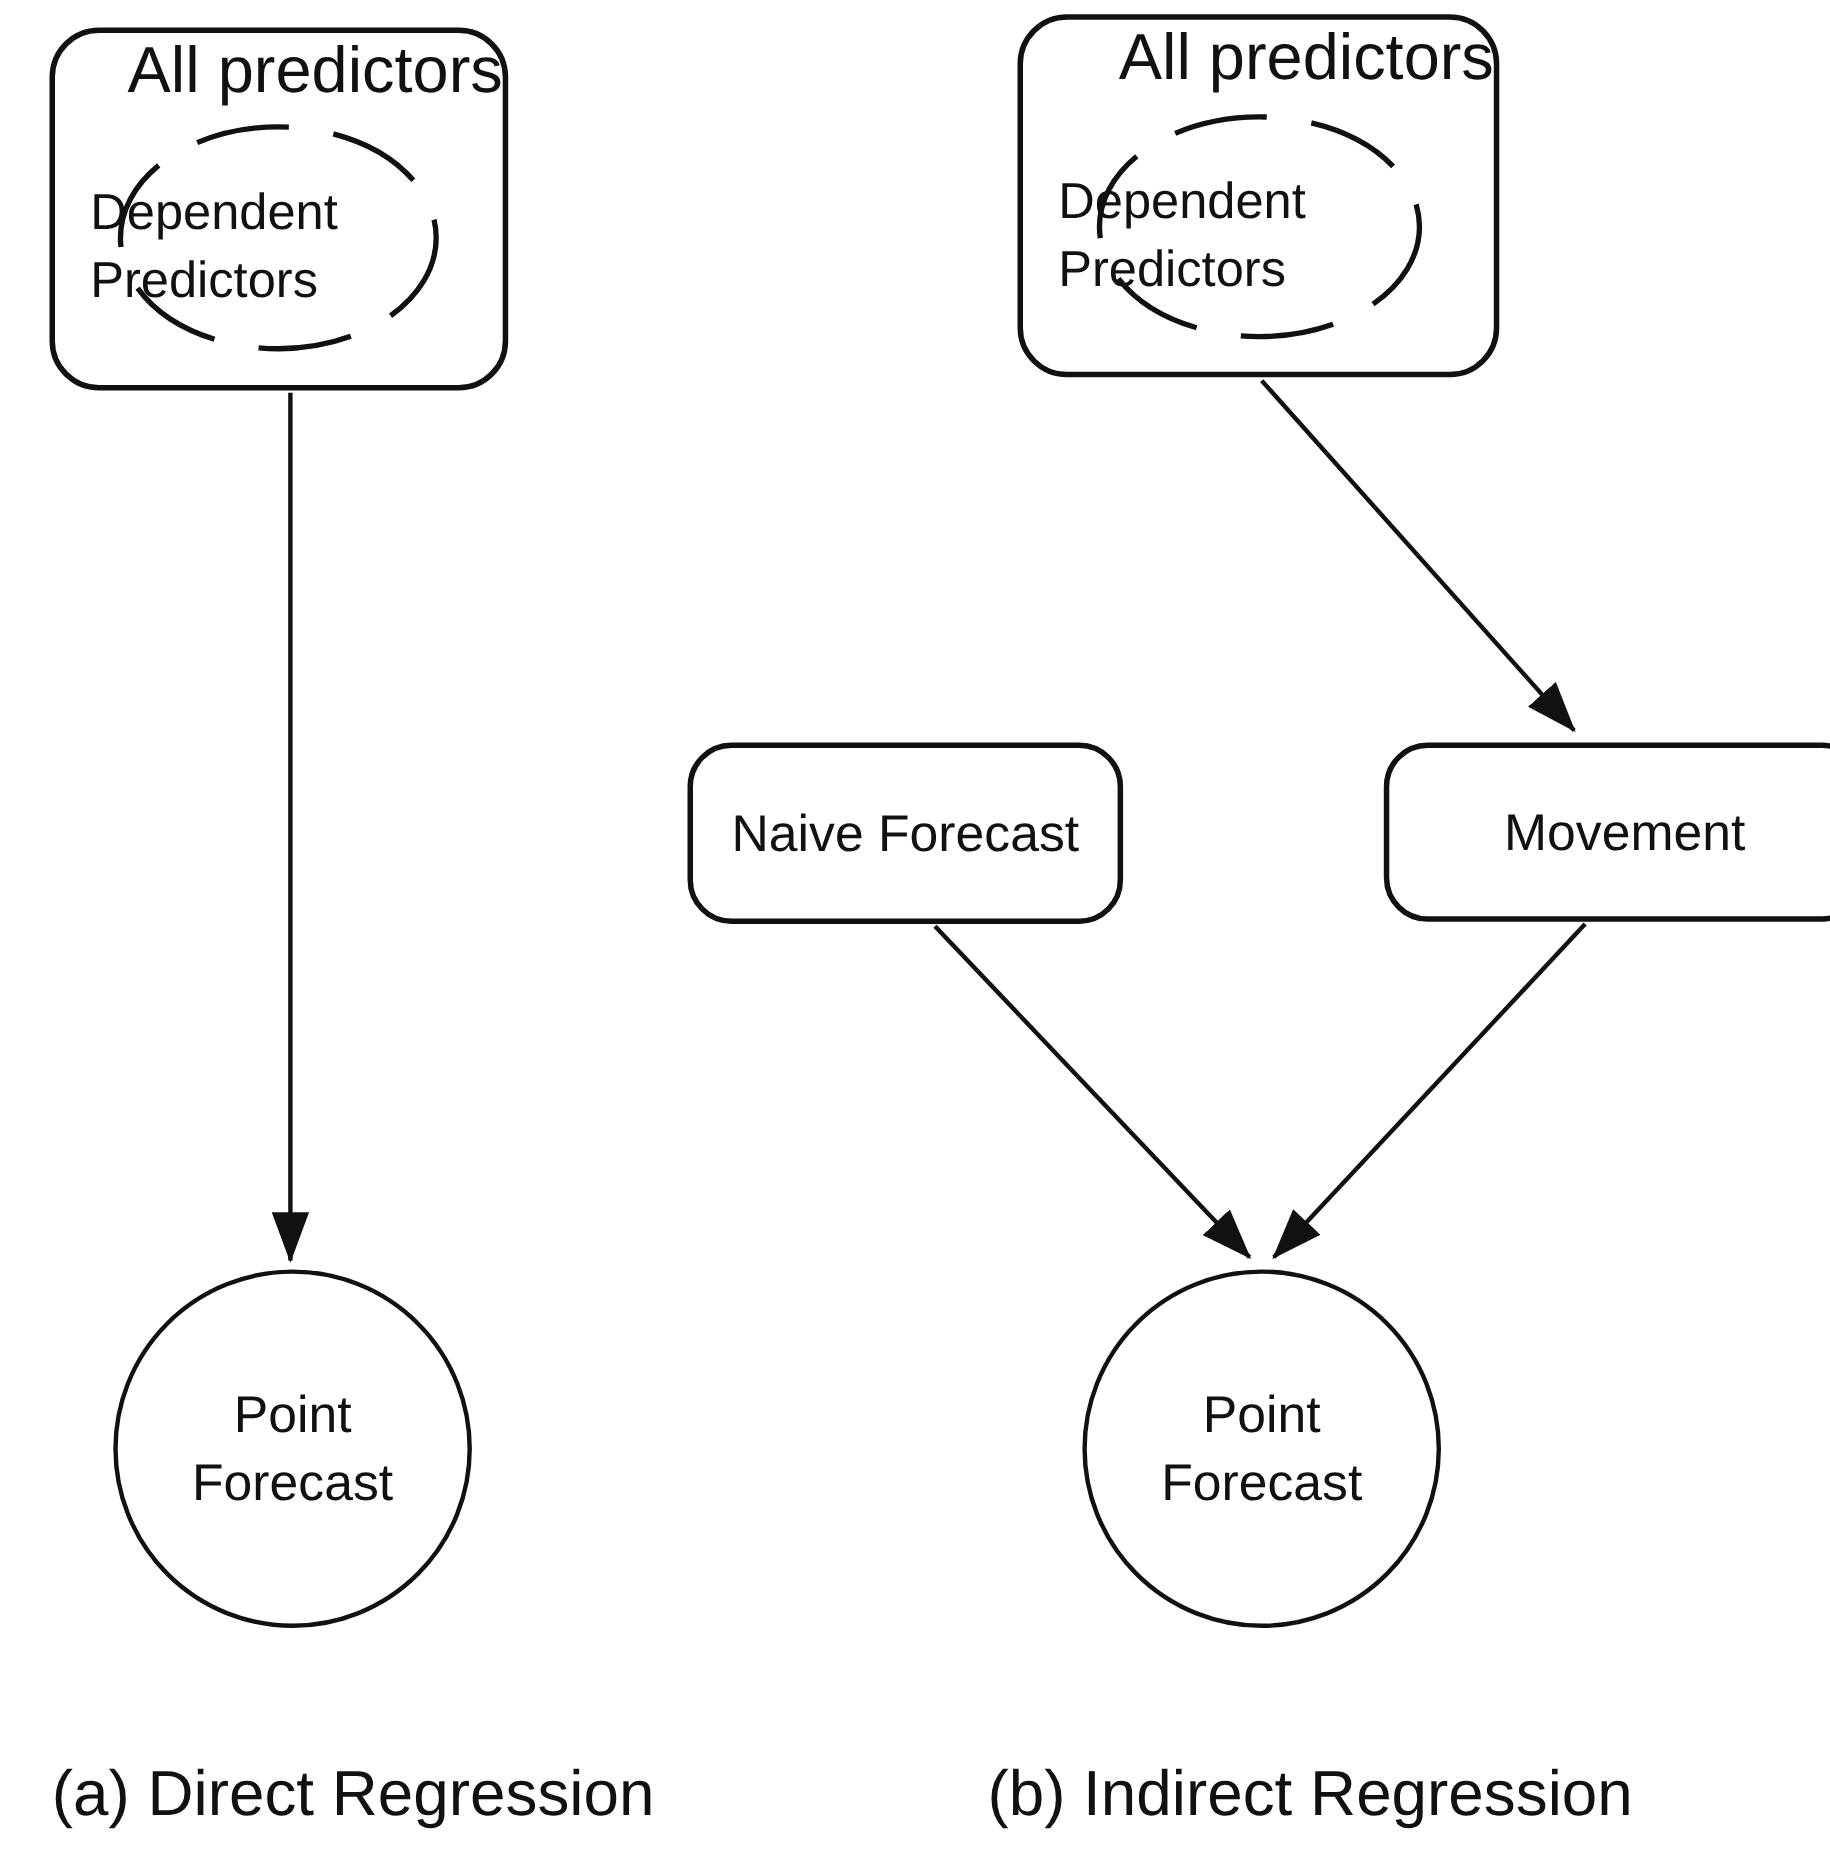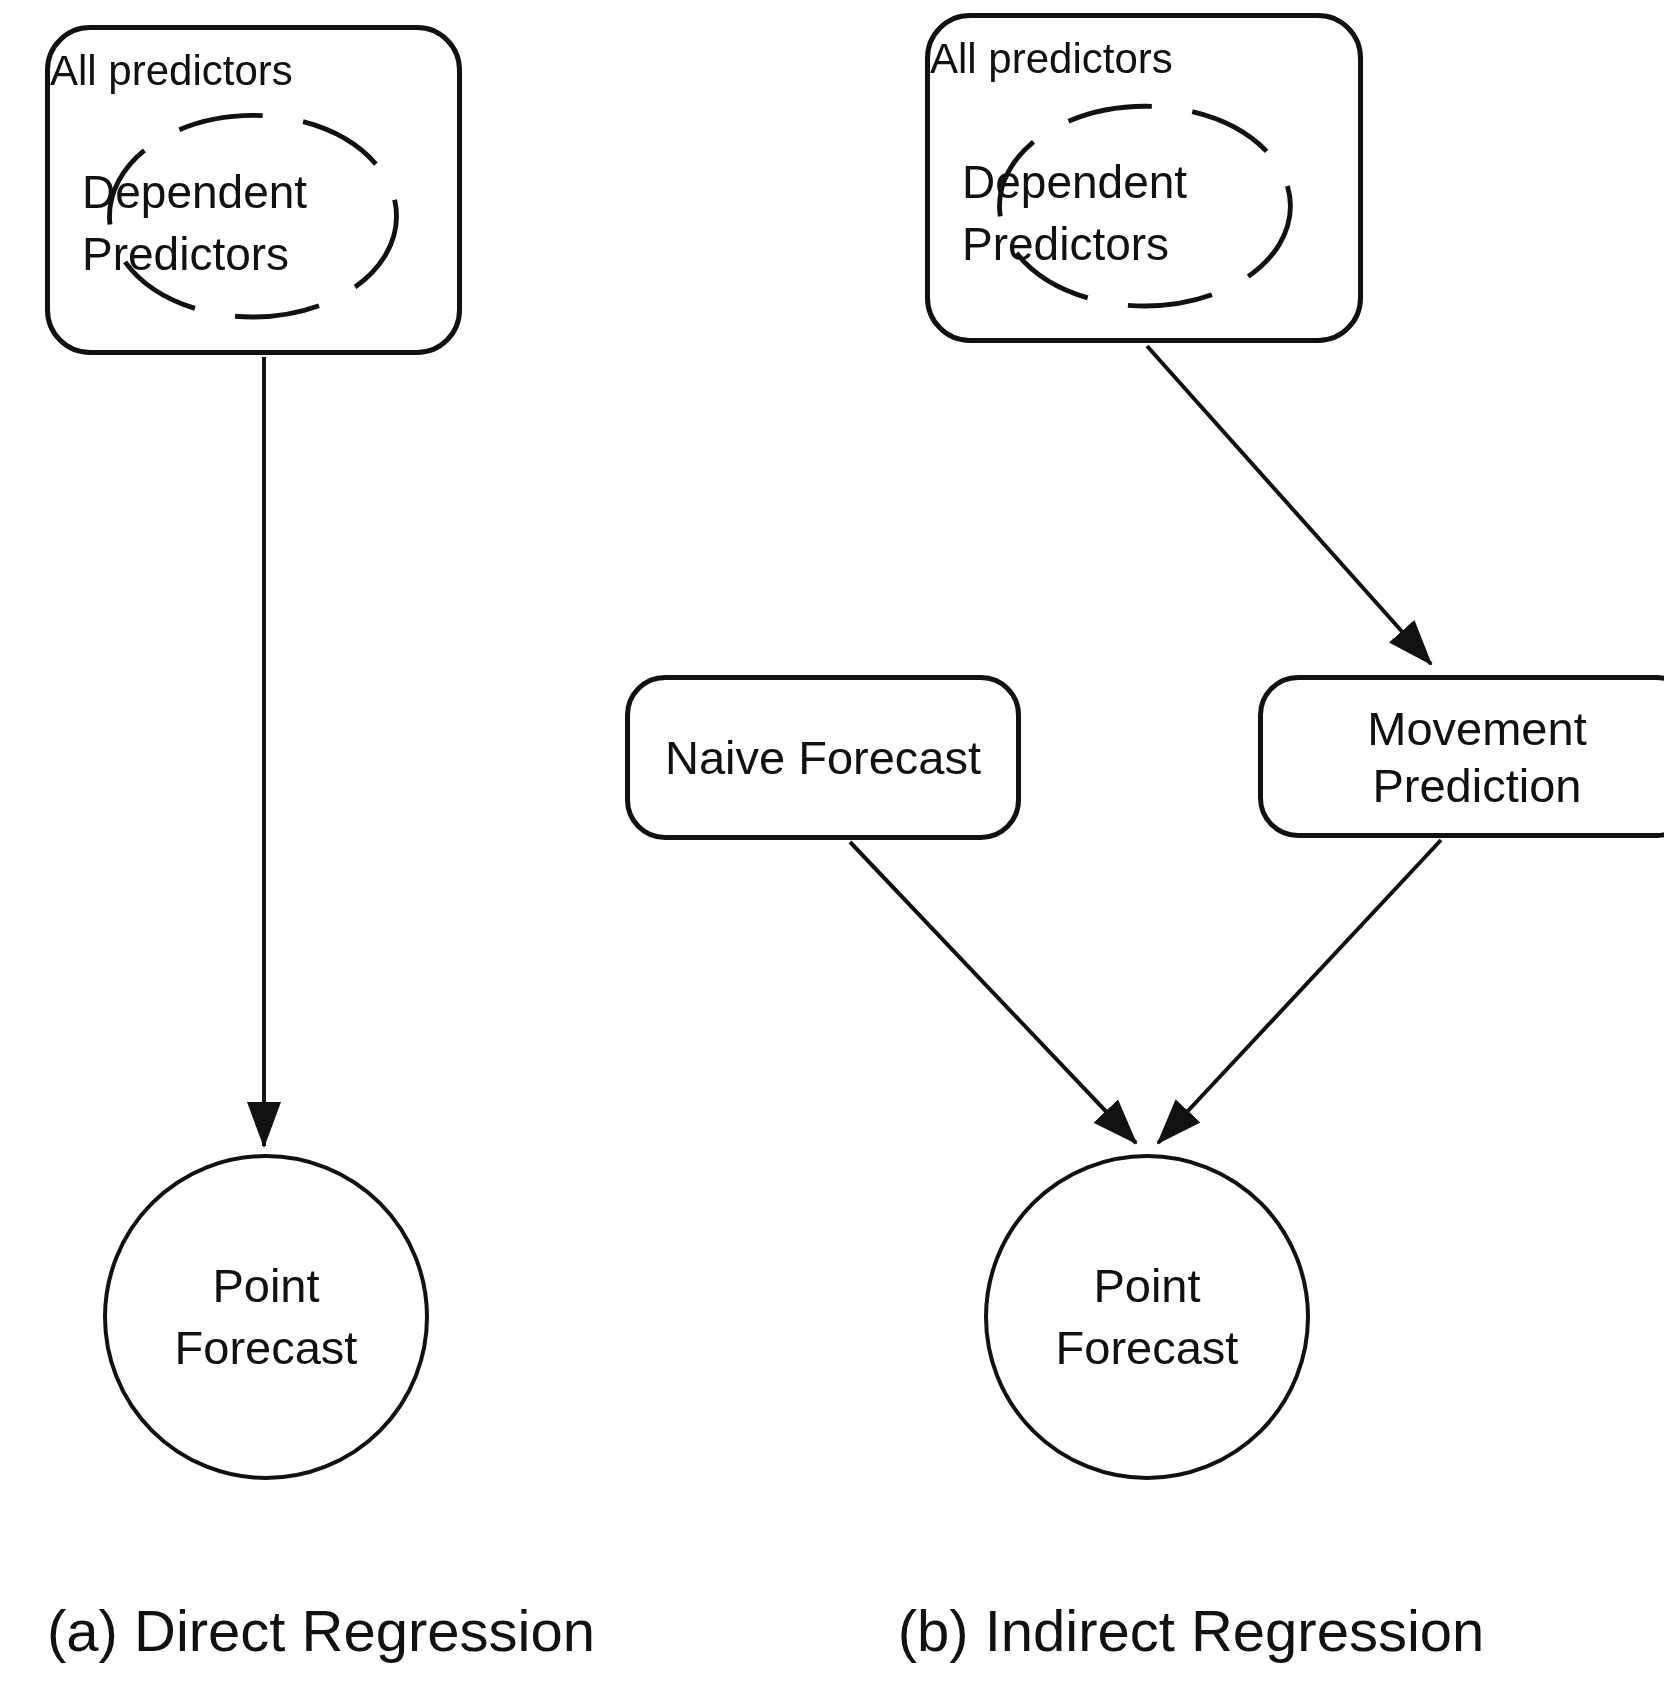--- a/index.html
+++ b/index.html
@@ -30,25 +30,25 @@
   }
   .predictor-box {
     position: absolute;
     border: 5px solid var(--ink);
     border-radius: 45px;
     background: var(--bg);
     z-index: 2;
   }
   .box-title {
     position: absolute;
-    top: 18px;
+    top: 2px;
     left: 0;
     width: 100%;
-    text-align: left;
-    font-size: 42px;
+    text-align: right;
+    font-size: 59px;
     line-height: 1.1;
     white-space: nowrap;
   }
   .ellipse-svg {
     position: absolute;
     left: 0; top: 0;
     width: 100%; height: 100%;
   }
   .ellipse-svg ellipse {
     fill: none;
@@ -148,21 +148,20 @@
     </div>
   </div>
 
   <div class="flow-box" style="left:625px; top:675px; width:396px; height:165px;">
     <div class="node-label">Naive Forecast</div>
   </div>
 
   <div class="flow-box" style="left:1258px; top:675px; width:438px; height:163px;">
     <div class="node-label">
       <div>Movement</div>
-      <div>Prediction</div>
     </div>
   </div>
 
   <div class="point-circle" style="left:103px; top:1154px;">
     <div class="node-label">
       <div>Point</div>
       <div>Forecast</div>
     </div>
   </div>
 

